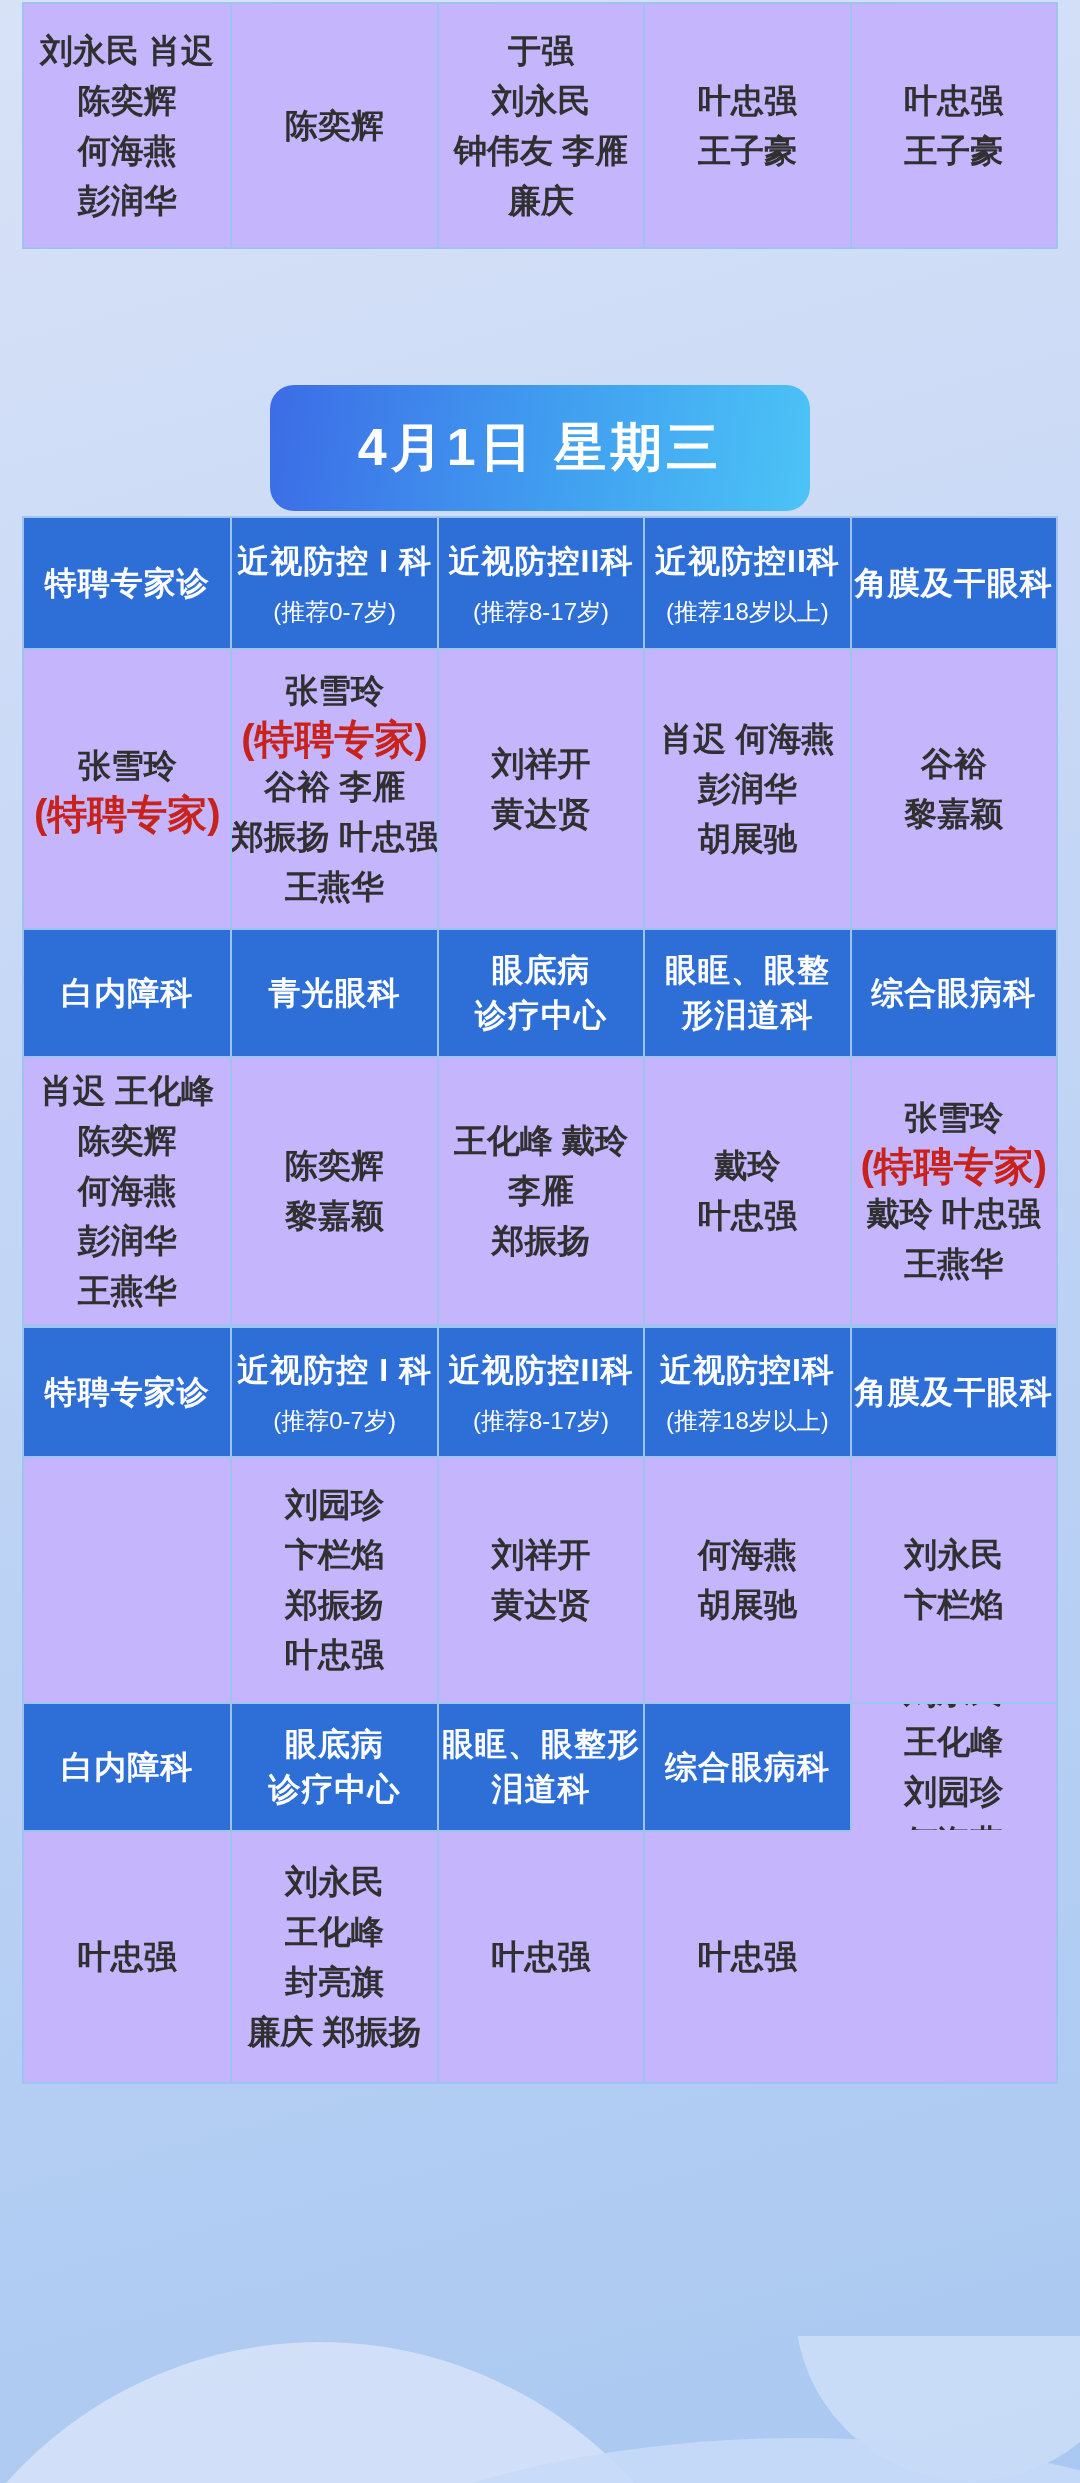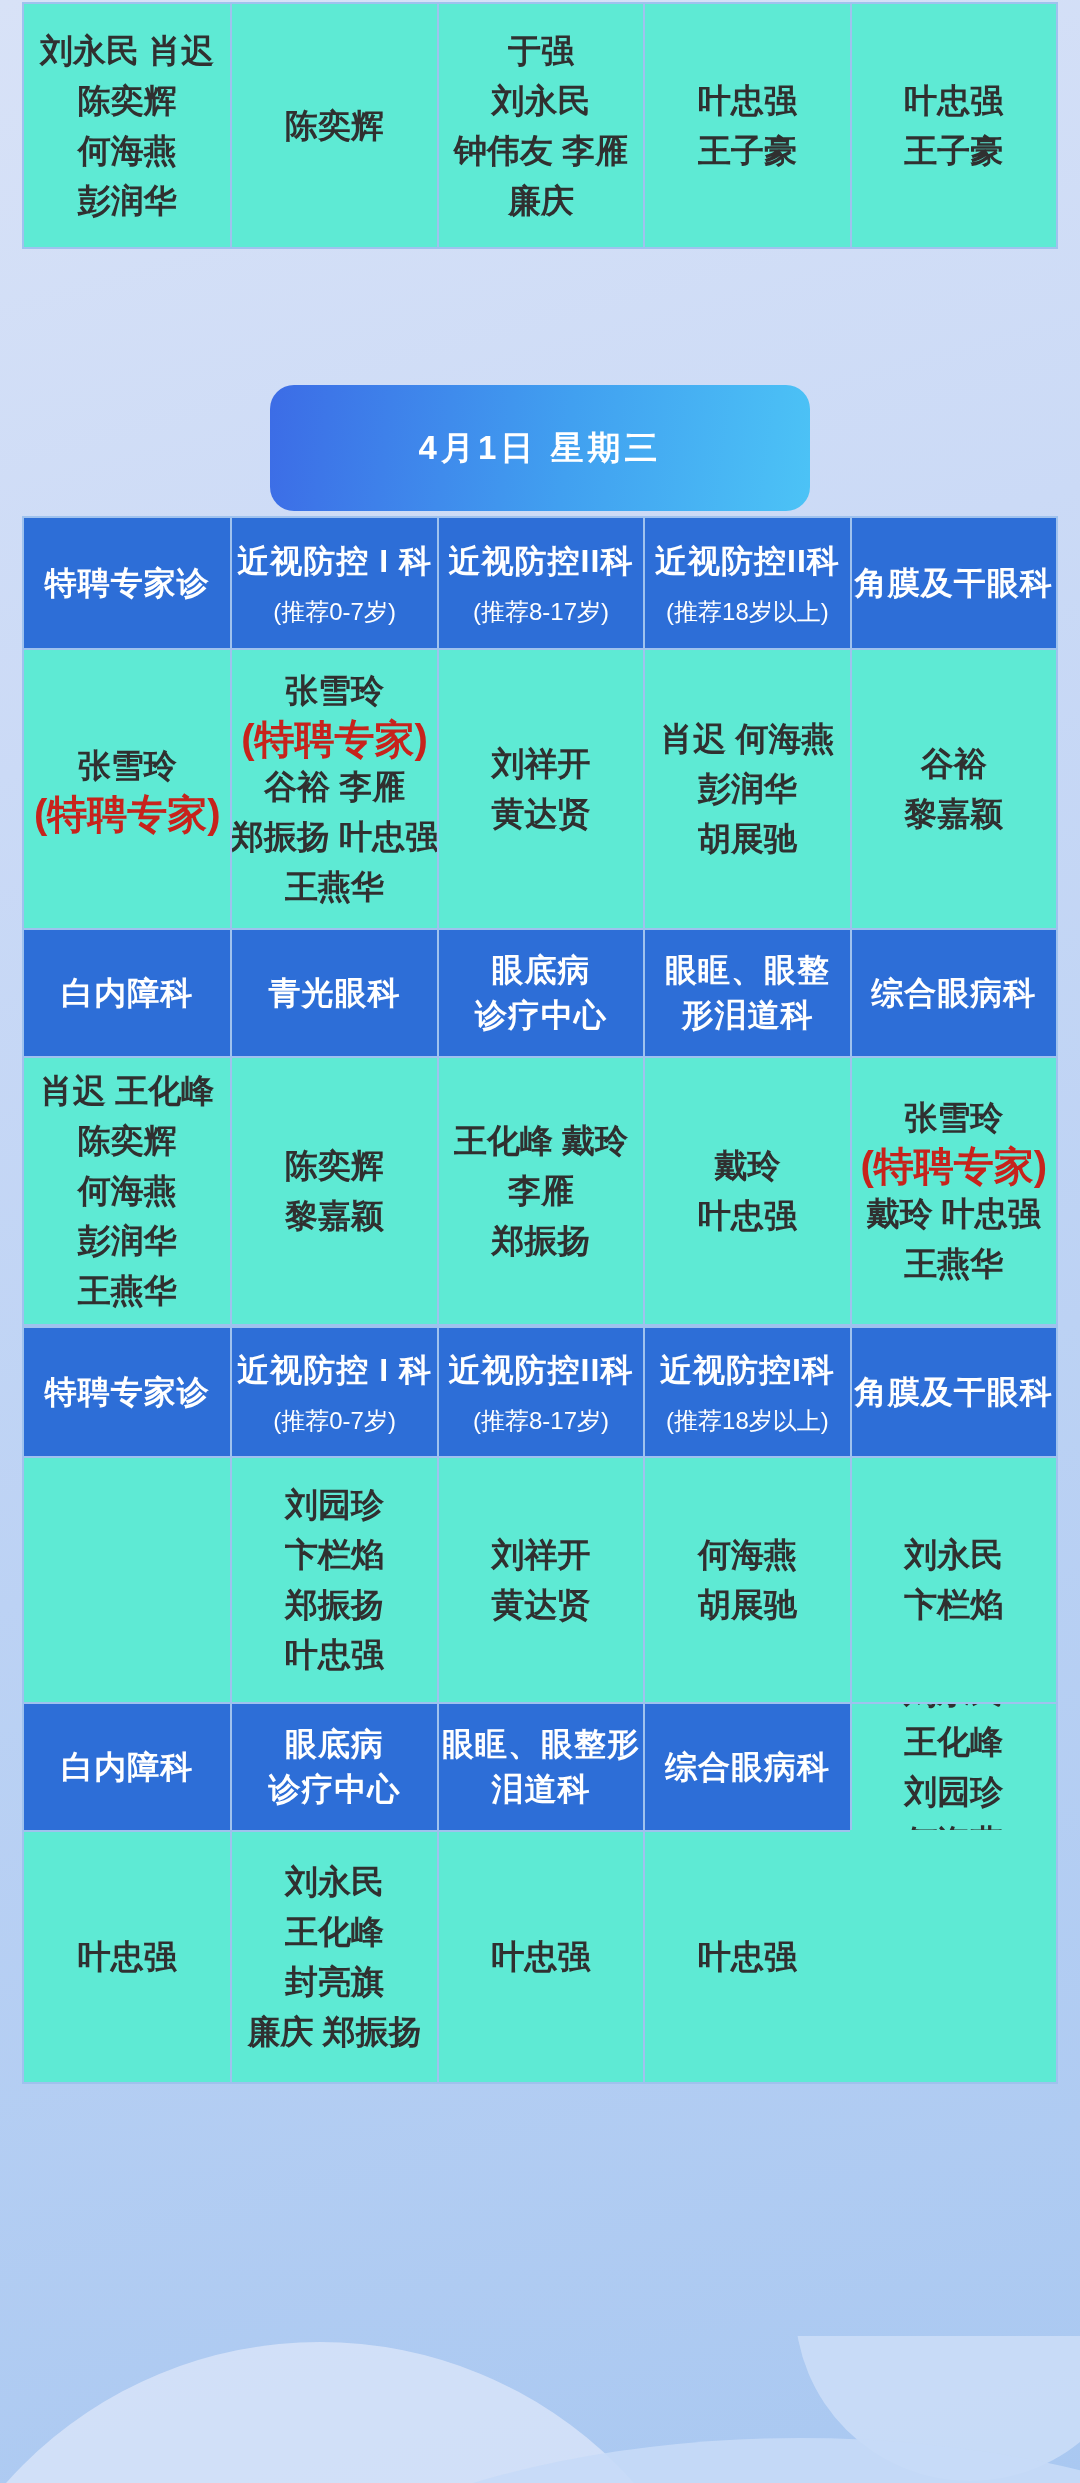--- a/index.html
+++ b/index.html
@@ -13,42 +13,42 @@
     --hblue:#2d6ed7; --border:#9fc2ee; --ink:#303030; --red:#c7231c;
     --b-start:#3c6ce6; --b-end:#4cc3f6;
   }
   .decor{position:absolute;left:0;top:2336px;width:1080px;height:147px;overflow:hidden;}
   .decor .big{position:absolute;left:-100px;top:6px;width:840px;height:840px;border-radius:50%;background:#d9e4f9;opacity:.82;}
   .decor .small{position:absolute;left:795px;top:-205px;width:350px;height:350px;border-radius:50%;background:#cddef8;opacity:.85;}
   .decor .wide{position:absolute;left:170px;top:102px;width:1260px;height:620px;border-radius:50%;background:#c6daf7;opacity:.9;}
   .content{position:relative;padding-top:2px;}
   .tbl{
     display:grid;grid-template-columns:repeat(5,1fr);
-    margin:0 22px;background:#5eead4;border:2px solid var(--border);
+    margin:0 22px;background:#c4b5fd;border:2px solid var(--border);
   }
   .tbl>div{border-top:2px solid var(--border);border-left:2px solid var(--border);
     display:flex;flex-direction:column;justify-content:center;align-items:center;
     text-align:center;overflow:hidden;}
   .tbl>div:nth-child(5n+1){border-left:none;}
   .tbl>div:nth-child(-n+5){border-top:none;}
   .top-tbl{grid-template-rows:243px;}
   .t1{grid-template-rows:130px 280px 128px 268px;}
   .t2{grid-template-rows:128px 246px 128px 252px;}
   .hc{background:var(--hblue);}
   .nline{font-size:33px;line-height:50px;font-weight:700;color:var(--ink);white-space:pre;}
   .nline.red{font-size:40px;line-height:46px;color:var(--red);}
   .hline{font-size:32px;line-height:45px;font-weight:700;color:#ffffff;letter-spacing:1px;white-space:pre;}
   .hsub{font-size:24px;line-height:32px;margin-top:12px;font-weight:400;color:#ffffff;}
   .banner{
     width:540px;height:126px;margin:136px auto 5px auto;border-radius:24px;
     display:flex;align-items:center;justify-content:center;
     background:linear-gradient(97deg,var(--b-start) 0%,#41a0f0 55%,var(--b-end) 100%);
   }
   .banner.second{margin:120px auto 8px auto;}
-  .banner span{font-size:33px;font-weight:700;color:#ffffff;letter-spacing:4px;white-space:pre;}
+  .banner span{font-size:52px;font-weight:700;color:#ffffff;letter-spacing:4px;white-space:pre;}
 </style>
 </head>
 <body>
 
 <div class="decor">
   <div class="big"></div>
   <div class="small"></div>
   <div class="wide"></div>
 </div>
 

